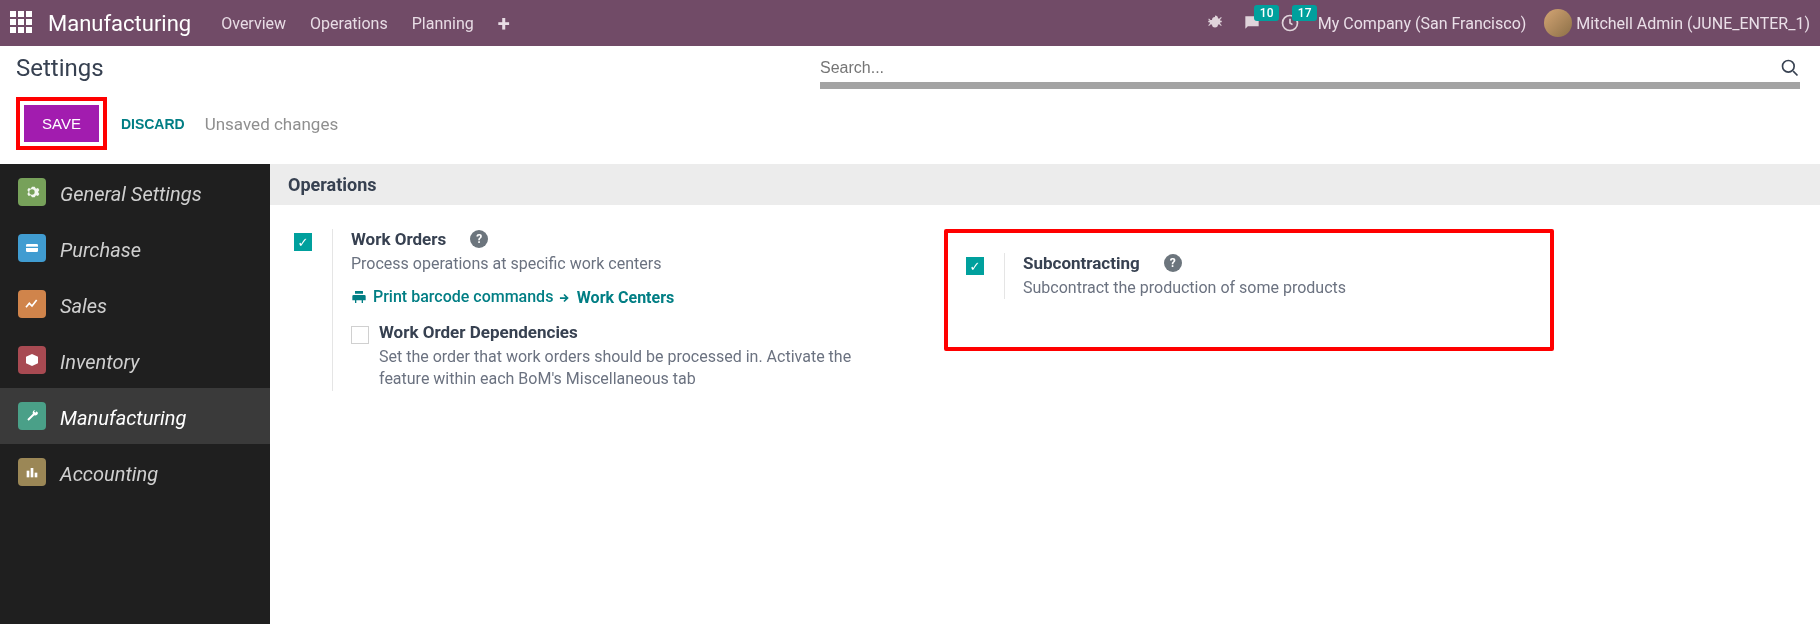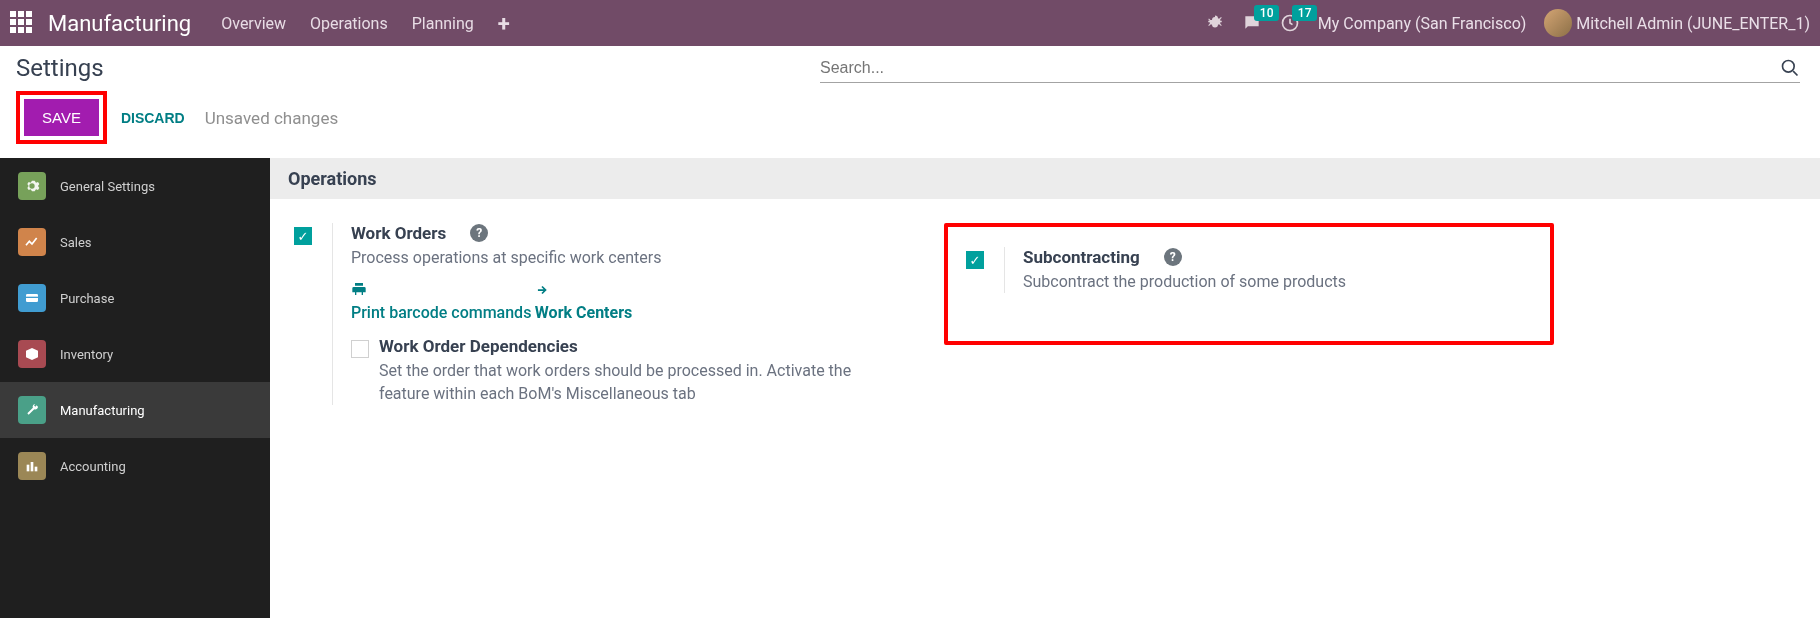--- a/index.html
+++ b/index.html
@@ -12,52 +12,52 @@
 .menu-item { font-size: 16px; color: #e8dce5; cursor: pointer; }
 .plus-btn { font-size: 22px; font-weight: bold; color: #e8dce5; cursor: pointer; }
 .topbar-right { margin-left: auto; display: flex; align-items: center; gap: 18px; text-align: right; }
 .top-icon { color: #e0d4db; font-size: 18px; position: relative; cursor: pointer; }
 .badge { position: absolute; top: -8px; left: 12px; background: #00A09D; color: #fff; font-size: 12px; padding: 1px 6px; border-radius: 3px; font-weight: 500; }
 .company { font-size: 16px; color: #eadfe8; cursor: pointer; }
 .avatar { width: 28px; height: 28px; border-radius: 50%; background: linear-gradient(135deg,#d4a574,#8b6f47); margin-right: 4px; }
 .user { font-size: 16px; color: #eadfe8; cursor: pointer; display: flex; align-items: center; }
 .header-row { display: flex; align-items: flex-start; padding: 8px 0 0 16px; }
 .page-title { font-size: 24px; color: #374151; }
-.search-wrap { margin-left: auto; margin-right: 20px; flex: 1; max-width: 980px; display: flex; align-items: center; border-bottom: 1px solid #a3a3a3; padding: 4px 0; }
+.search-wrap { margin-left: auto; margin-right: 20px; flex: 1; max-width: 980px; display: flex; align-items: center; border-bottom: 7px solid #a3a3a3; padding: 4px 0; }
 .search-input { flex: 1; border: none; outline: none; font-size: 16px; color: #6b7280; background: transparent; }
 .search-icon { font-size: 20px; color: #374151; cursor: pointer; }
 .actions-row { padding: 8px 0 14px 16px; display: flex; align-items: center; gap: 10px; }
 .save-hl { border: 4px solid #FF0000; padding: 4px; display: inline-block; }
 .save-btn { background: #a21caf; color: #fff; border: none; padding: 10px 18px; font-size: 15px; font-weight: 500; cursor: pointer; }
 .discard-btn { color: #017E84; font-size: 14px; font-weight: 600; background: none; border: none; cursor: pointer; margin-left: 4px; }
 .status-text { color: #8f8f8f; font-size: 17px; margin-left: 10px; }
 .main { display: flex; }
 .sidebar { width: 270px; background: #1f1f1f; color: #cfcfcf; padding-top: 0; min-height: 460px; }
-.side-item { display: flex; align-items: center; gap: 14px; padding: 14px 18px; font-size: 13px; cursor: pointer; }
+.side-item { display: flex; align-items: flex-end; gap: 14px; padding: 14px 18px; font-size: 20px; cursor: pointer; font-style: italic; }
 .side-item.active { background: #3a3a3a; color: #fff; }
 .side-icon { width: 28px; height: 28px; border-radius: 4px; display: flex; align-items: center; justify-content: center; font-size: 15px; color: #fff; flex-shrink: 0; }
 .i-gear { background: #77a15a; }
 .i-sales { background: #d0844b; }
 .i-purchase { background: #409cd1; }
 .i-inventory { background: #a84a52; }
 .i-mrp { background: #4aa088; }
 .i-account { background: #9b8756; }
 .content { flex: 1; }
 .section-head { background: #ececec; padding: 10px 18px; font-size: 18px; font-weight: 700; color: #374151; }
 .settings-body { padding: 24px 24px; display: flex; gap: 40px; }
 .setting-col { flex: 1; max-width: 610px; }
 .setting-row { display: flex; align-items: flex-start; gap: 18px; }
 .chk { width: 18px; height: 18px; background: #00A09D; display: flex; align-items: center; justify-content: center; color: #fff; font-size: 13px; flex-shrink: 0; margin-top: 4px; cursor: pointer; }
 .chk.empty { background: #fff; border: 1px solid #d0d0d0; }
 .sep { width: 1px; background: #e5e5e5; align-self: stretch; margin-left: 2px; }
 .setting-body { flex: 1; }
 .setting-title { font-size: 17px; font-weight: 700; color: #374151; display: flex; align-items: center; gap: 24px; }
 .help-q { width: 18px; height: 18px; background: #6c757d; color: #fff; border-radius: 50%; display: inline-flex; align-items: center; justify-content: center; font-size: 12px; font-weight: 700; cursor: pointer; }
 .setting-desc { color: #6b7280; font-size: 16px; margin-top: 4px; line-height: 1.4; }
-.link { color: #017E84; font-size: 16px; font-weight: 500; display: inline-flex; align-items: flex-start; gap: 6px; margin-top: 12px; cursor: pointer; flex-direction: column; }
+.link { color: #017E84; font-size: 16px; font-weight: 500; display: inline-flex; align-items: center; gap: 6px; margin-top: 12px; cursor: pointer; }
 .sub-chk-row { display: flex; align-items: flex-start; gap: 10px; margin-top: 14px; }
 .highlight-box { border: 4px solid #FF0000; padding: 20px 18px 48px 18px; border-radius: 2px; }
 svg { display: block; }
 </style>
 </head>
 <body>
 
 <div class="topbar">
   <div class="apps-icon">
     <span></span>
@@ -129,35 +129,35 @@
   <div class="sidebar">
     <div class="side-item">
       <div class="side-icon i-gear">
         <svg width="16" height="16" viewBox="0 0 24 24" fill="currentColor">
             <path d="M12 8a4 4 0 1 0 0 8 4 4 0 0 0 0-8zm9 4l2 3-2 3-3-1-2 3h-4l-2-3-3 1-2-3 2-3-2-3 2-3 3 1 2-3h4l2 3 3-1 2 3-2 3z" opacity=".9"></path>
           </svg>
       </div>
       <span>General Settings</span>
     </div>
     <div class="side-item">
+      <div class="side-icon i-purchase">
+        <svg width="16" height="16" viewBox="0 0 24 24" fill="currentColor">
+            <rect x="3" y="6" width="18" height="12" rx="2"></rect>
+            <rect x="3" y="10" width="18" height="2" fill="#409cd1"></rect>
+          </svg>
+      </div>
+      <span>Purchase</span>
+    </div>
+    <div class="side-item">
       <div class="side-icon i-sales">
         <svg width="16" height="16" viewBox="0 0 24 24" fill="none" stroke="currentColor" stroke-width="2.5">
             <path d="M3 17l5-6 4 4 7-9"></path>
           </svg>
       </div>
       <span>Sales</span>
-    </div>
-    <div class="side-item">
-      <div class="side-icon i-purchase">
-        <svg width="16" height="16" viewBox="0 0 24 24" fill="currentColor">
-            <rect x="3" y="6" width="18" height="12" rx="2"></rect>
-            <rect x="3" y="10" width="18" height="2" fill="#409cd1"></rect>
-          </svg>
-      </div>
-      <span>Purchase</span>
     </div>
     <div class="side-item">
       <div class="side-icon i-inventory">
         <svg width="16" height="16" viewBox="0 0 24 24" fill="currentColor">
             <path d="M3 7l9-4 9 4v10l-9 4-9-4V7z"></path>
           </svg>
       </div>
       <span>Inventory</span>
     </div>
     <div class="side-item active">

